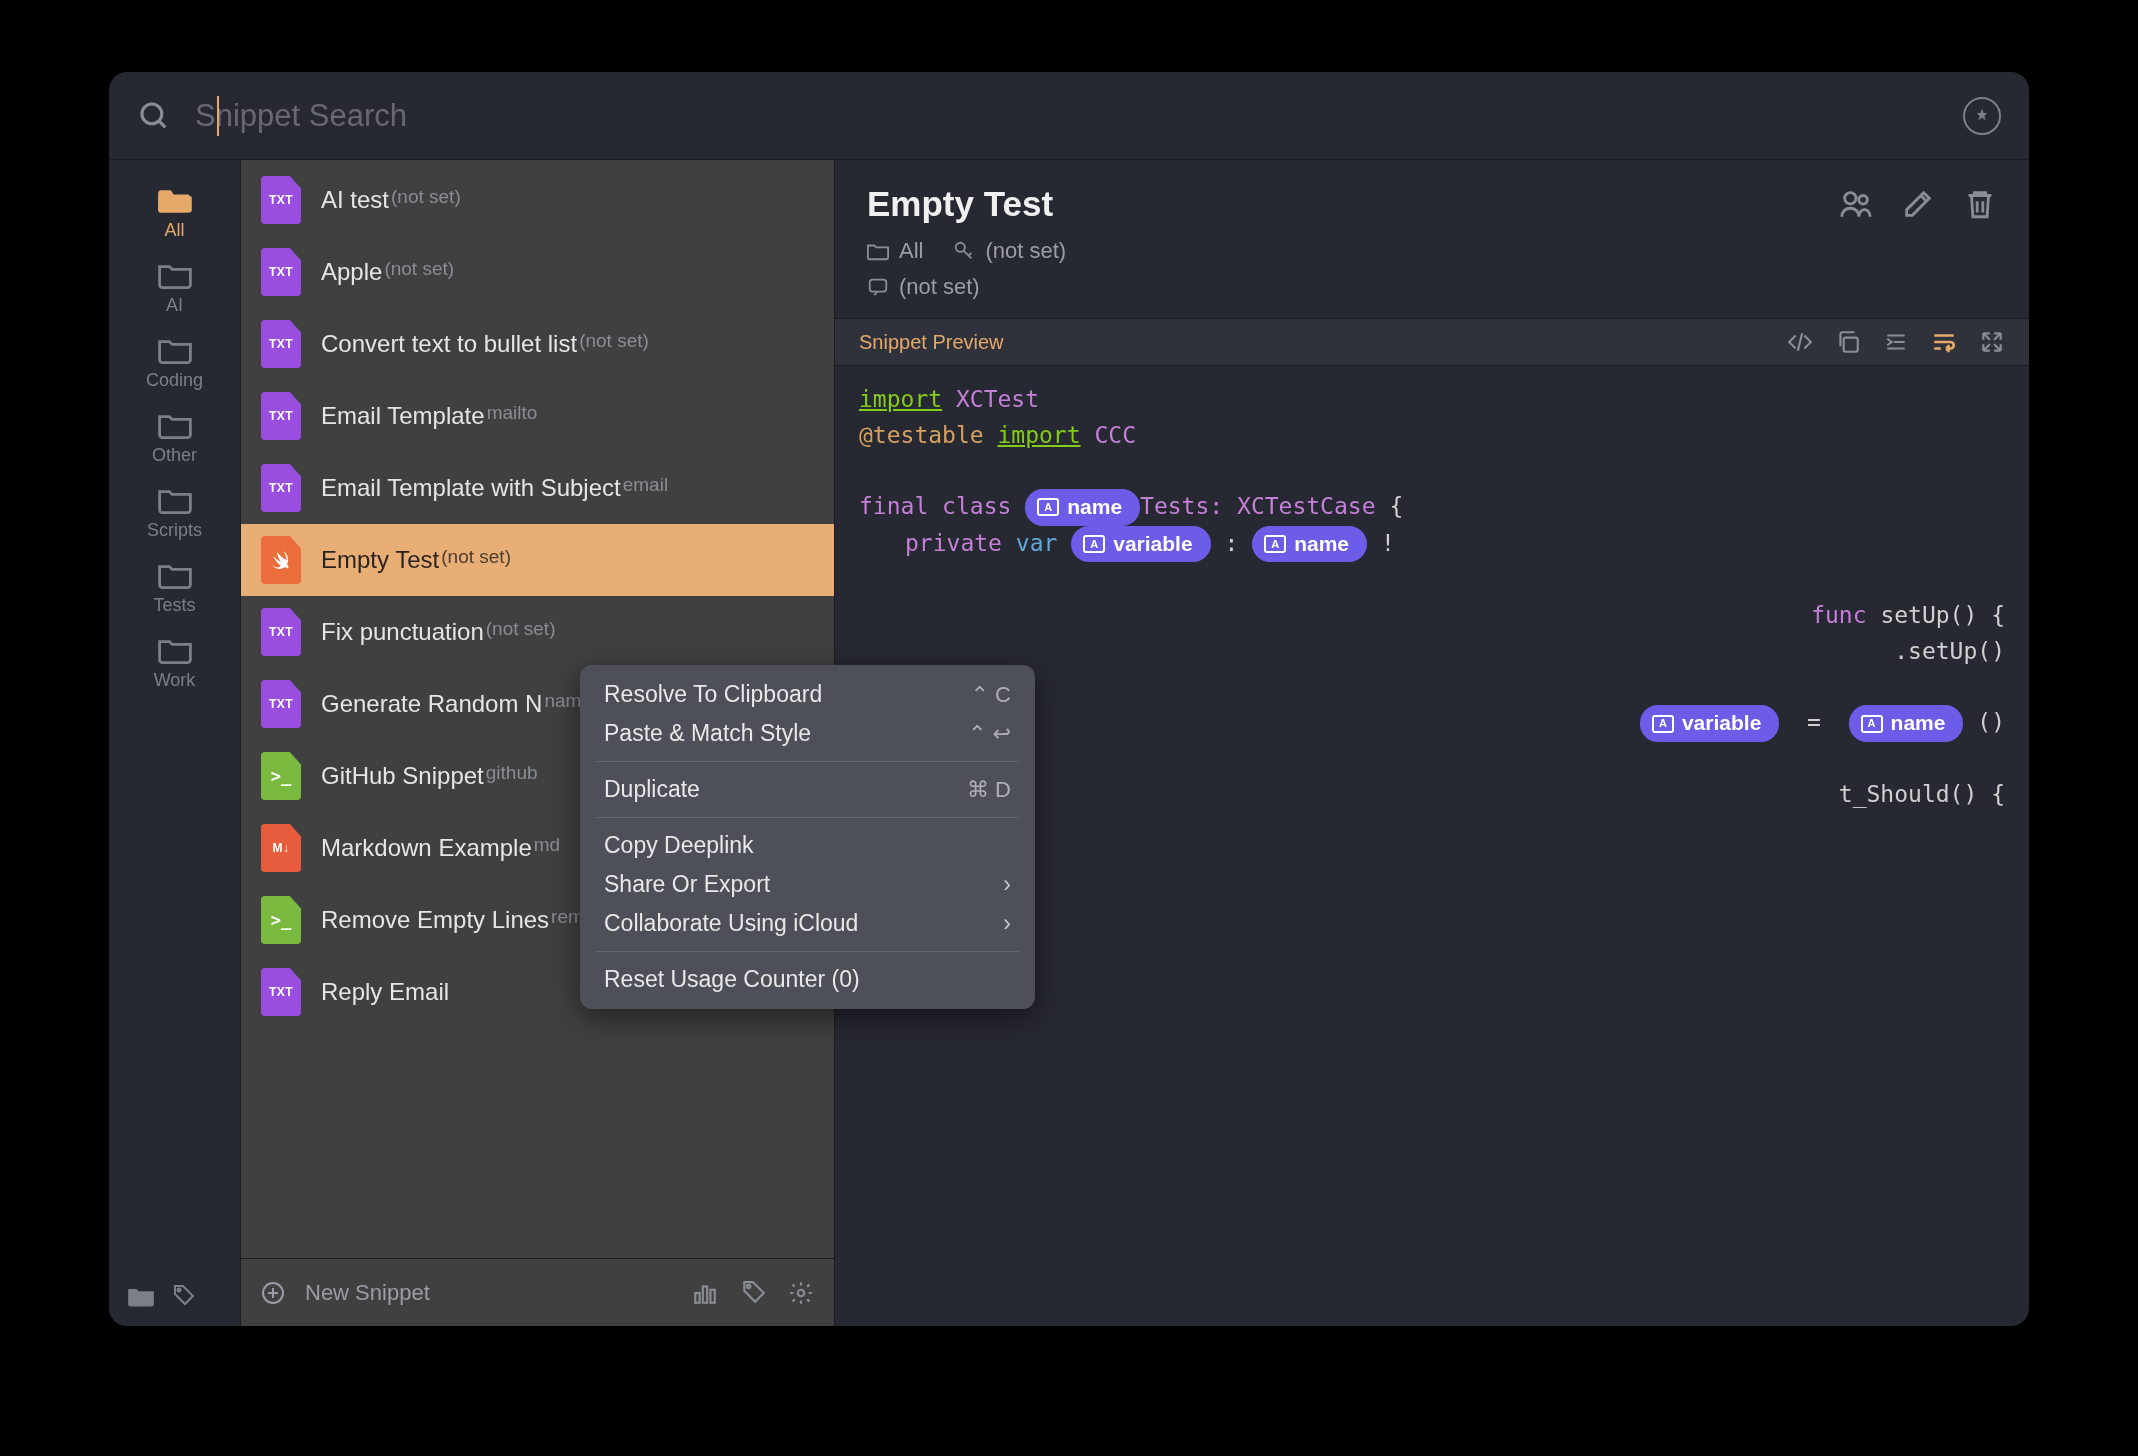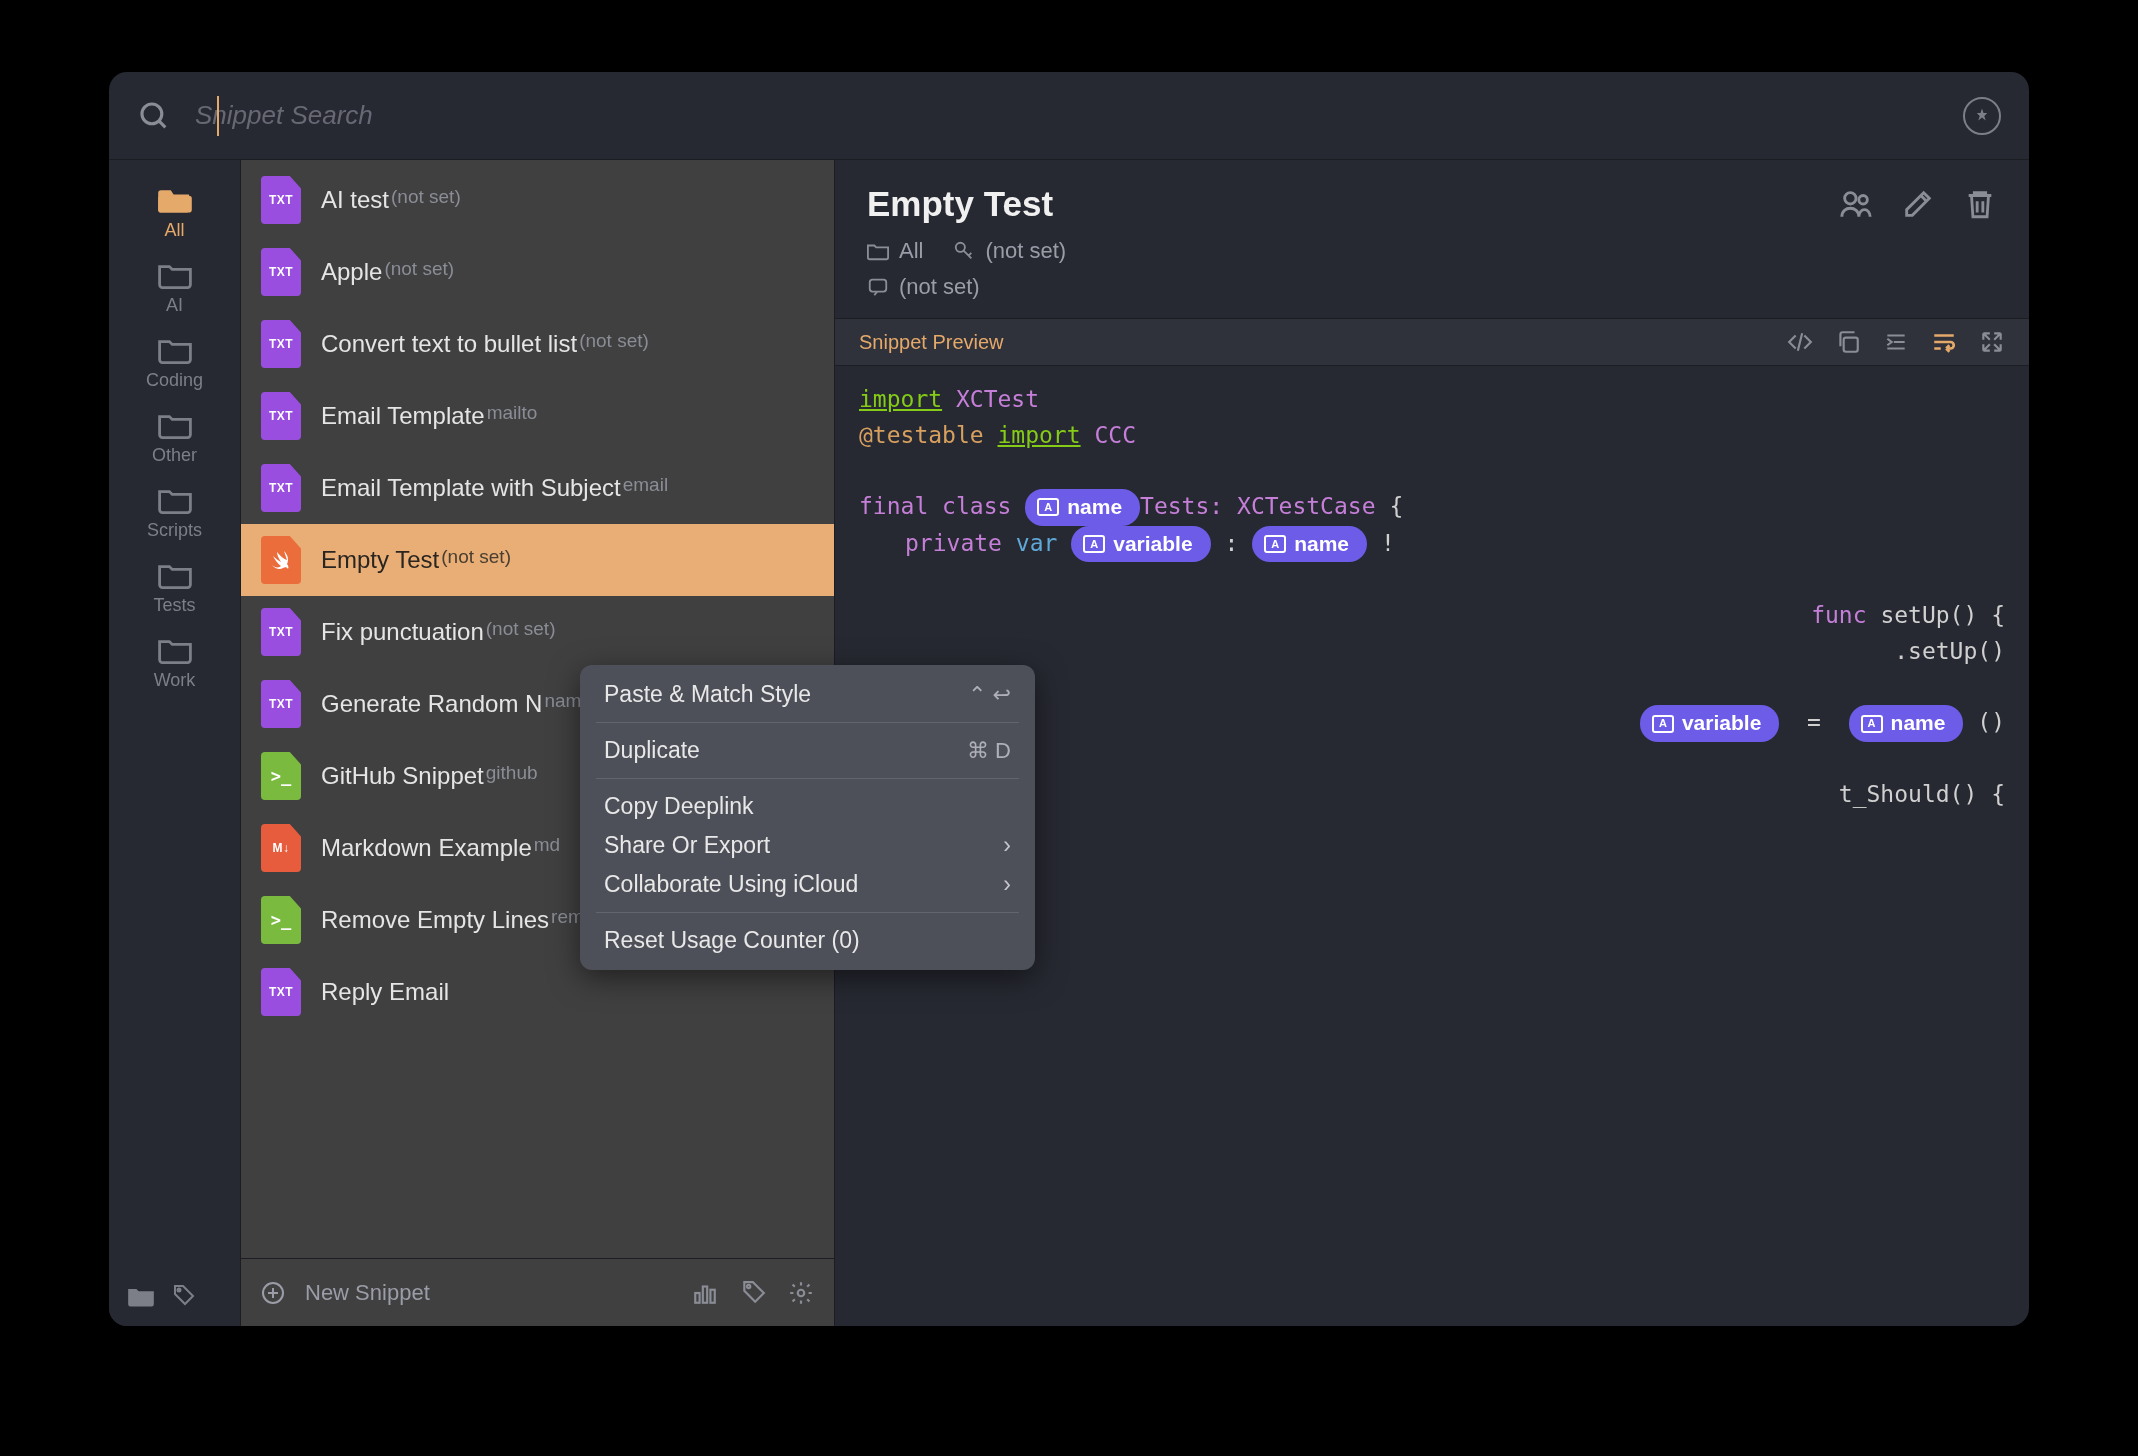--- a/index.html
+++ b/index.html
@@ -33,23 +33,22 @@
   padding: 0 28px;
   border-bottom: 1px solid #1c1d23;
   position: relative;
 }
 .search-icon { width: 34px; height: 34px; color: #8a8c96; margin-right: 24px; }
 .search-input {
   flex: 1;
   background: transparent;
   border: none;
   outline: none;
-  font-size: 26px;
+  font-size: 31px;
   color: #e5e5e5;
-  font-style: italic;
 }
 .search-input::placeholder { color: #676874; }
 .search-caret {
   position: absolute;
   left: 108px;
   width: 2px;
   height: 40px;
   background: #e5a96a;
 }
 .pin-btn {
@@ -564,20 +563,24 @@
         <div class="code-line indent2"><span class="pill"><span class="pillicon">A</span><span>variable</span></span>  <span>=</span>  <span class="pill"><span class="pillicon">A</span><span>name</span></span> <span>()</span></div>
         <div class="code-line">&nbsp;</div>
         <div class="code-line indent2"><span>t_Should() {</span></div>
       </div>
     </div>
   </div>
 </div>
 
 <div class="context-menu">
   <div class="ctx-item">
+      <span class="ctx-label">Resolve To Clipboard</span>
+      <span class="ctx-shortcut">⌃ C</span>
+    </div>
+  <div class="ctx-item">
       <span class="ctx-label">Paste &amp; Match Style</span>
       <span class="ctx-shortcut">⌃ ↩</span>
     </div>
   <div class="ctx-sep"></div>
   <div class="ctx-item">
       <span class="ctx-label">Duplicate</span>
       <span class="ctx-shortcut">⌘ D</span>
     </div>
   <div class="ctx-sep"></div>
   <div class="ctx-item">

